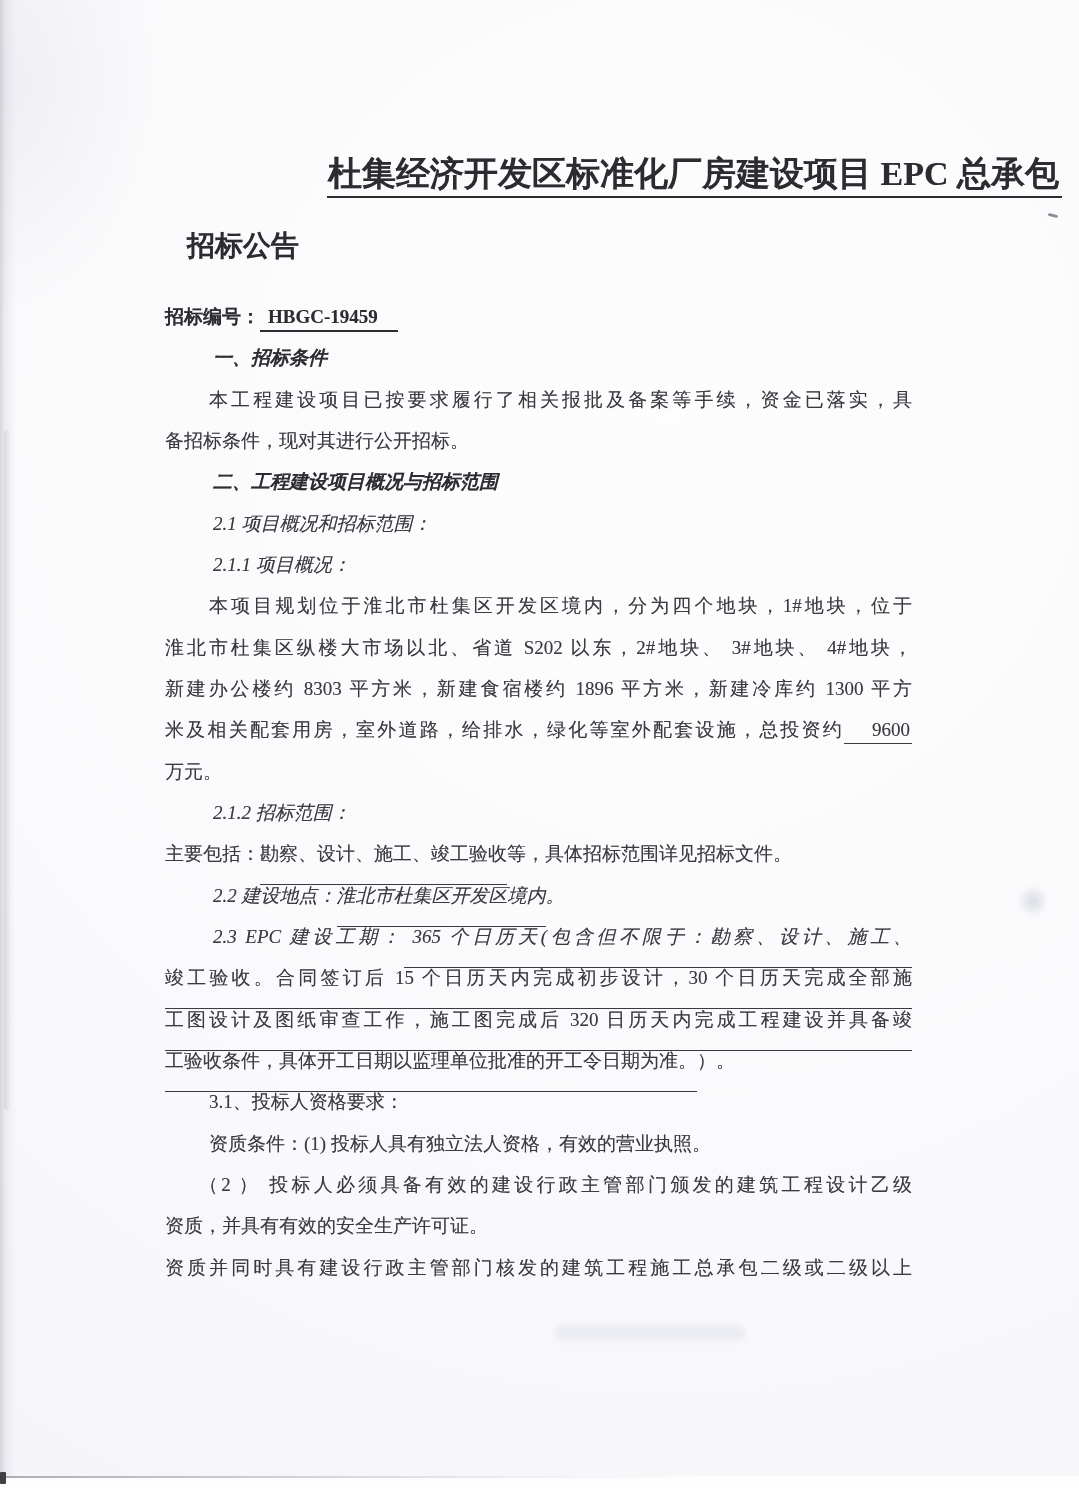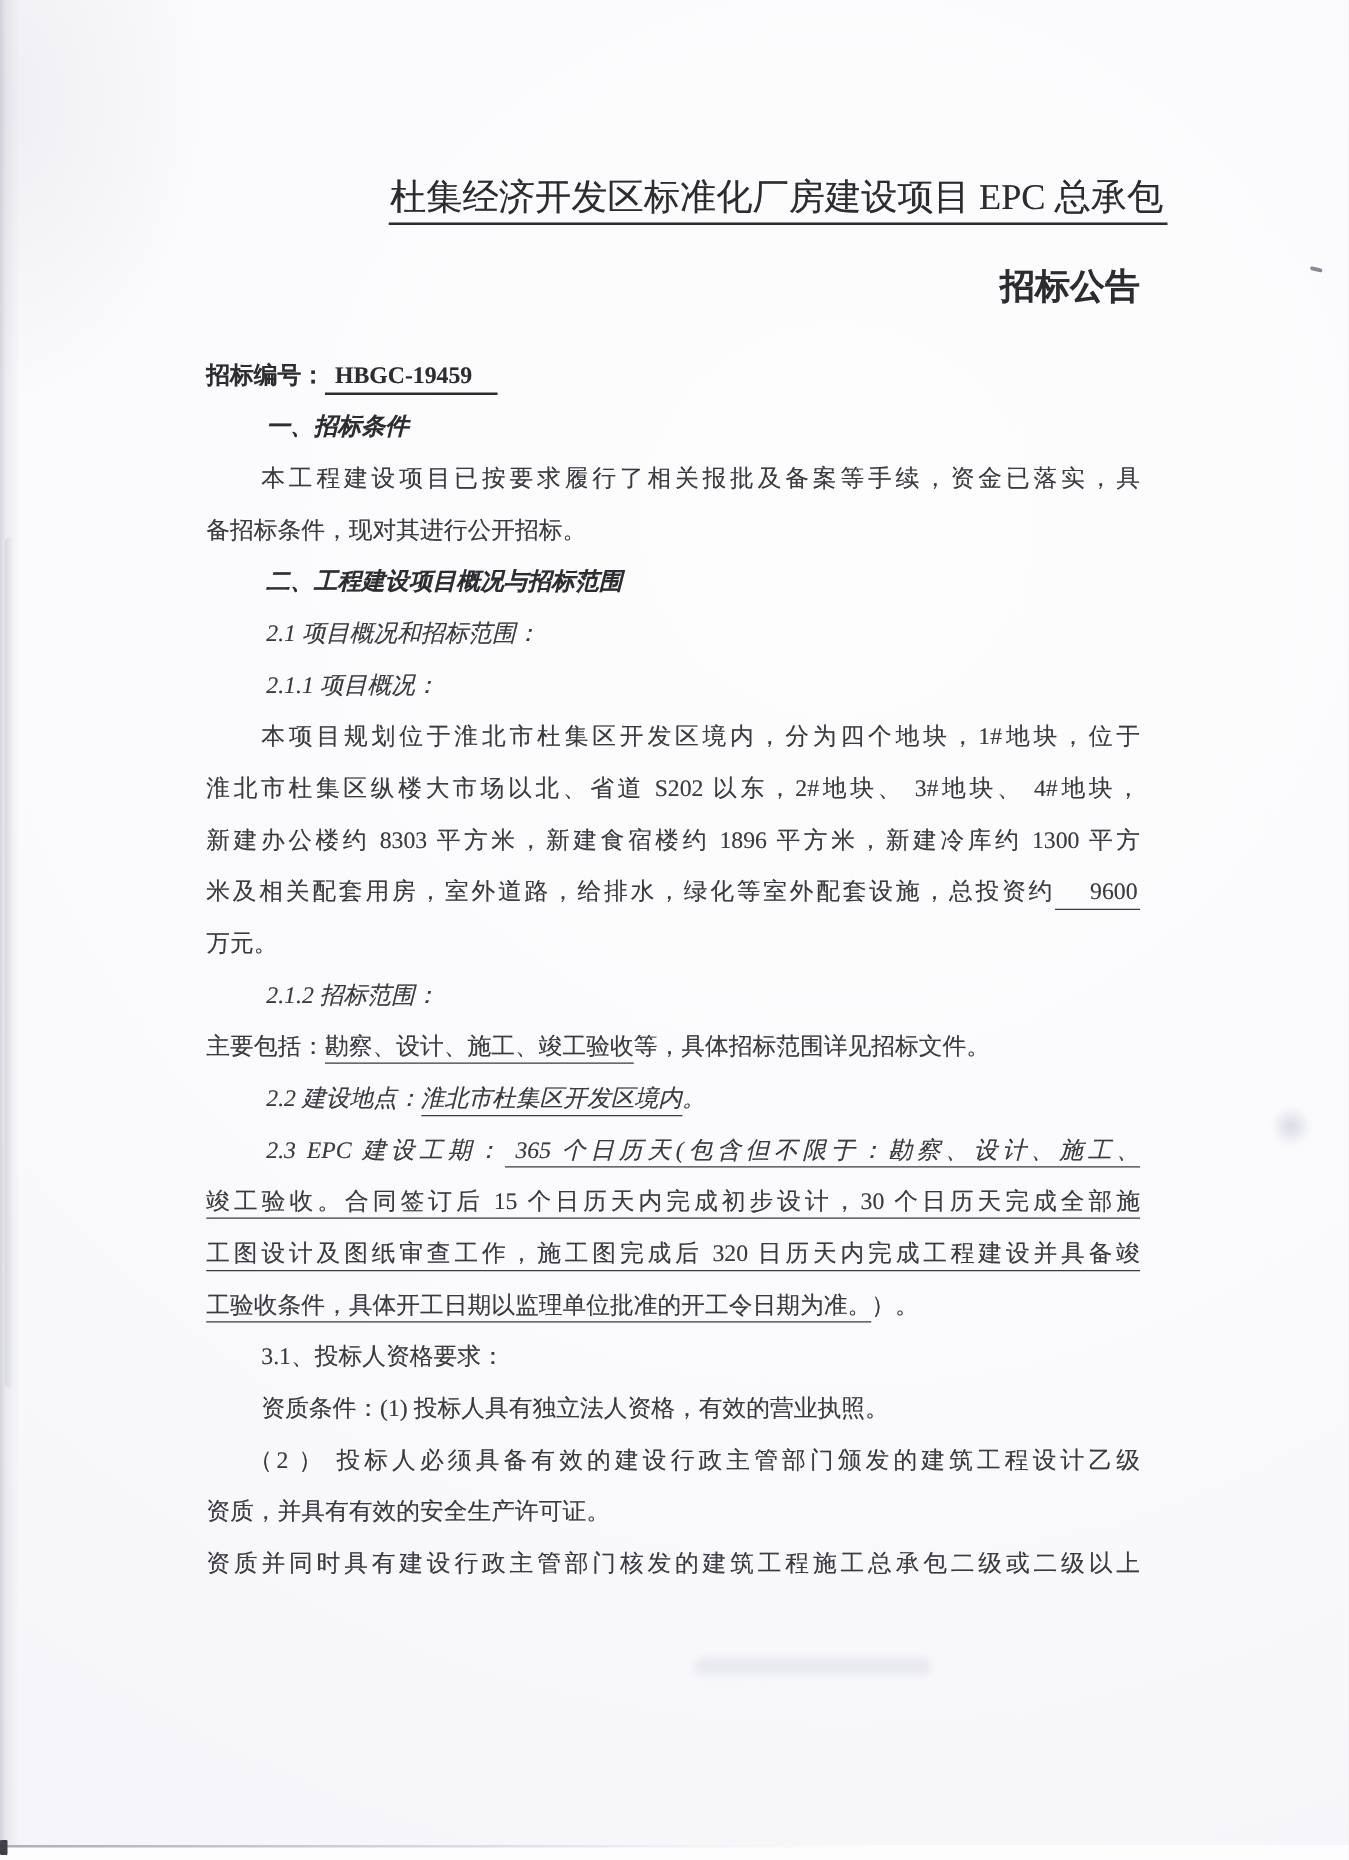--- a/index.html
+++ b/index.html
@@ -24,32 +24,32 @@
   .speck-right{position:absolute;left:1048px;top:214px;width:10px;height:3px;background:#8a8a94;
     transform:rotate(14deg);border-radius:2px;}
   .smudge-right{position:absolute;left:1018px;top:884px;width:30px;height:34px;border-radius:50%;
     background:radial-gradient(circle, rgba(150,158,182,.34), rgba(150,158,182,0) 70%);filter:blur(2px);}
   .ghost-footer{position:absolute;left:555px;top:1326px;width:190px;height:14px;border-radius:7px;
     background:rgba(165,172,195,.18);filter:blur(3px);}
   .shade-tl{position:absolute;left:0;top:0;width:260px;height:420px;
     background:radial-gradient(90% 80% at 0% 20%, rgba(170,170,190,.14), rgba(170,170,190,0) 70%);}
 
   .col{position:absolute;left:165px;top:136px;width:747px;}
-  .doc-title{margin:0;padding-left:146px;font-size:29px;line-height:44px;font-weight:normal;color:#2b2b30;white-space:nowrap;}
+  .doc-title{margin:16px;padding-left:146px;font-size:34px;line-height:44px;font-weight:bold;color:#2b2b30;white-space:nowrap;}
   .doc-title .u-title{border-bottom:2.4px solid #2b2b30;padding:0 3px 4px 1px;}
-  .doc-subtitle{margin:32px 0 0 0;padding-left:22px;text-align:right;font-size:28px;line-height:36px;font-weight:bold;color:#2b2b30;}
+  .doc-subtitle{margin:32px 0 0 0;padding-left:22px;text-align:left;font-size:28px;line-height:36px;font-weight:bold;color:#2b2b30;}
 
   .ln{margin:0;height:41.34px;line-height:41.34px;font-size:19px;white-space:nowrap;}
   .first{margin-top:32px;}
   .b{font-weight:bold;color:#2c2c31;}
   .fill{text-align:justify;text-align-last:justify;}
   .ind{padding-left:48px;font-style:italic;}
   .ind2{padding-left:44px;}
   .ind3{padding-left:34px;}
-  .ub{border-bottom:1.6px solid #3a3a40;padding-bottom:2px;}
+  .ub{border-bottom:1.6px solid #3a3a40;padding-bottom:20px;}
   .pad-code{padding:0 20px 3px 8px;border-bottom:2px solid #2c2c31;}
   .pad-num{padding:0 2px 3px 28px;}
 </style>
 </head>
 <body>
 
 <div class="page">
 
   <div class="left-band"></div>
   <div class="crease"></div>

